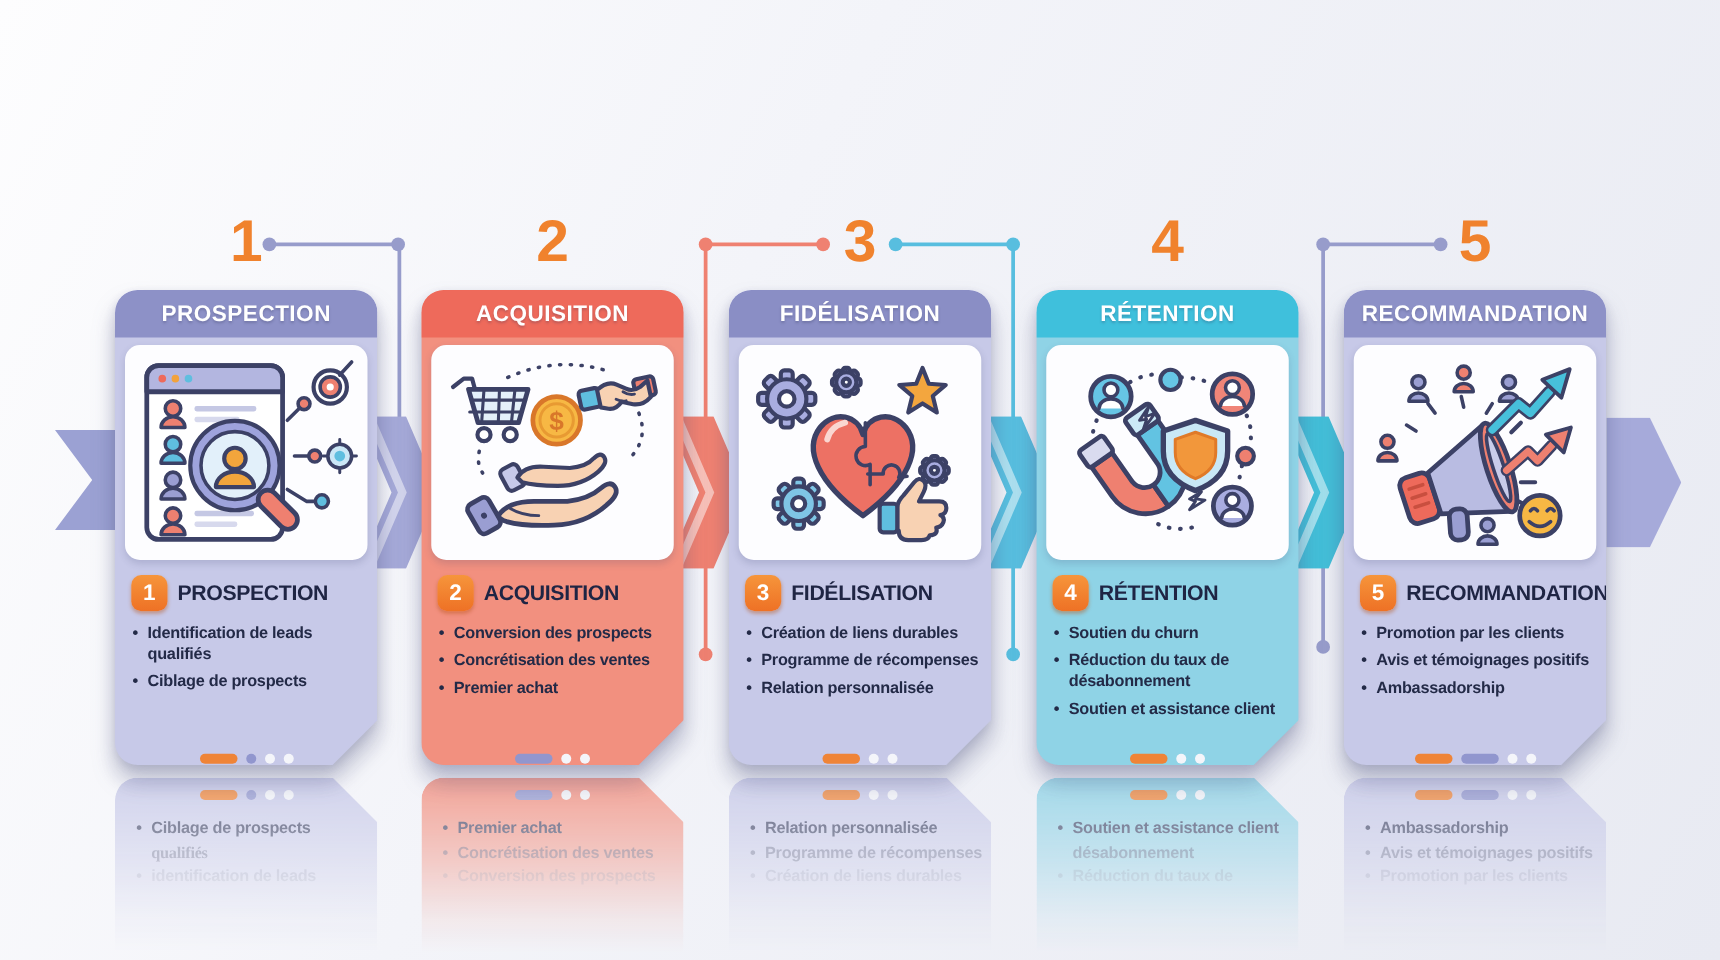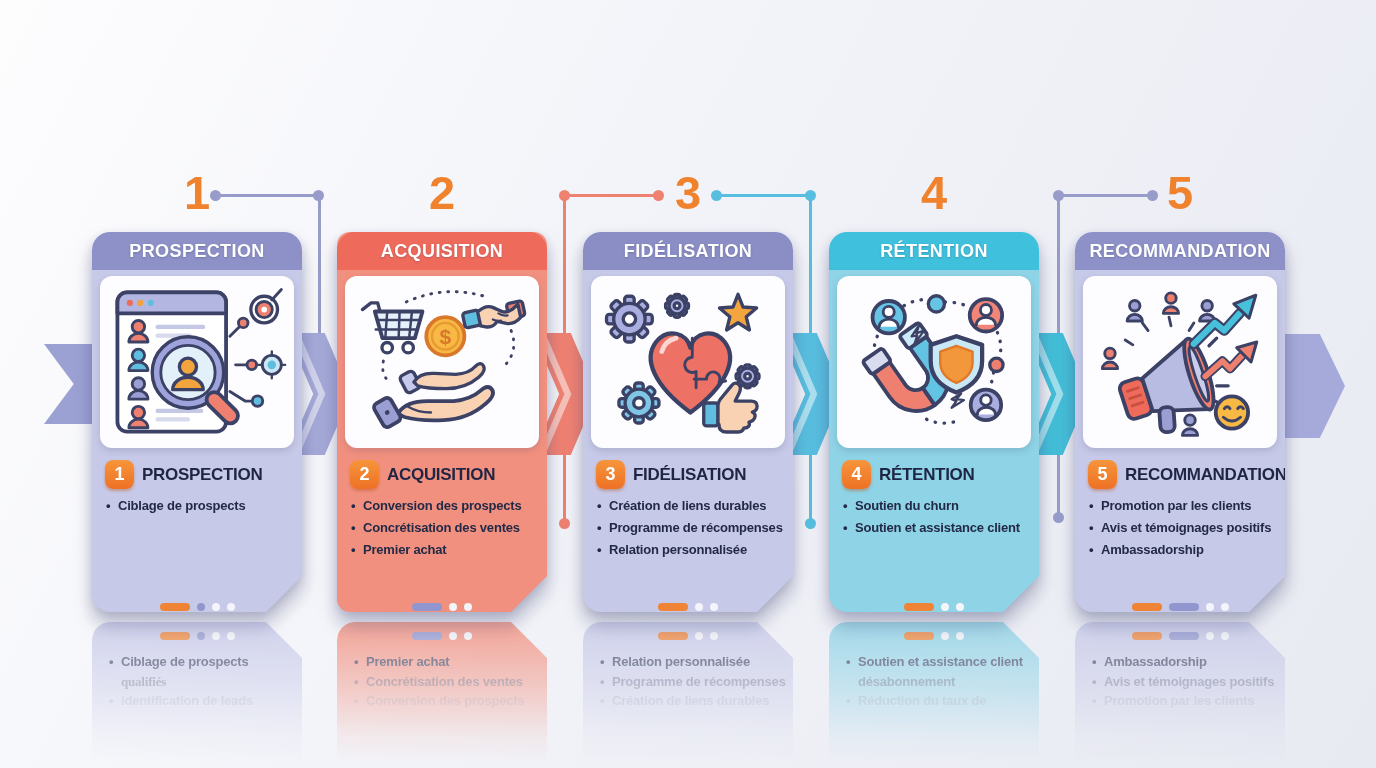--- a/index.html
+++ b/index.html
@@ -157,34 +157,35 @@
               </g>
           </g>
         </svg>
       </div>
       <div class="card-body">
         <div class="title-row">
           <span class="num-badge">1</span>
           <span class="body-title">PROSPECTION</span>
         </div>
         <ul class="bullets">
+          <li>Identification de leads qualifiés</li>
           <li>Ciblage de prospects</li>
         </ul>
         <div class="dots-row">
             <span class="pdot orange-dash"></span>
             <span class="pdot purple-dot"></span>
             <span class="pdot light-dot"></span>
             <span class="pdot light-dot"></span>
           </div>
       </div>
     </div>
   </div>
 
   <div class="card-wrap pos2">
-    <div class="phase-card" style="background: rgb(242, 144, 127); border-radius: 13px;">
+    <div class="phase-card" style="background: rgb(242, 144, 127);">
       <div class="card-header" style="background: rgb(238, 106, 91);">ACQUISITION</div>
       <div class="icon-panel">
         <svg viewBox="0 0 195 170">
           <g stroke="#3C4166" stroke-width="4" stroke-linecap="round" stroke-linejoin="round">
             <path d="M60 22 Q 100 4 142 16" fill="none" stroke-width="3" stroke-dasharray="1 8"></path>
             <path d="M170 52 Q 178 72 164 88" fill="none" stroke-width="3" stroke-dasharray="1 8"></path>
             <path d="M36 84 Q 33 97 42 106" fill="none" stroke-width="3" stroke-dasharray="1 8"></path>
             <path d="M14 30 l9 -7 h7 l10 37" fill="none" stroke-width="3.5"></path>
             <path d="M27 32 h50 l-8 28 h-34 z" fill="#E4F0FA"></path>
             <path d="M40 32 l-2 28 M53 32 l-1 28 M66 32 l-3 28 M30 41 h45 M28 51 h43" fill="none" stroke-width="2.6"></path>
@@ -358,20 +359,21 @@
           </g>
         </svg>
       </div>
       <div class="card-body">
         <div class="title-row">
           <span class="num-badge">4</span>
           <span class="body-title">RÉTENTION</span>
         </div>
         <ul class="bullets">
           <li>Soutien du churn</li>
+          <li>Réduction du taux de désabonnement</li>
           <li>Soutien et assistance client</li>
         </ul>
         <div class="dots-row">
             <span class="pdot orange-dash"></span>
             <span class="pdot light-dot"></span>
             <span class="pdot light-dot"></span>
           </div>
       </div>
     </div>
   </div>

